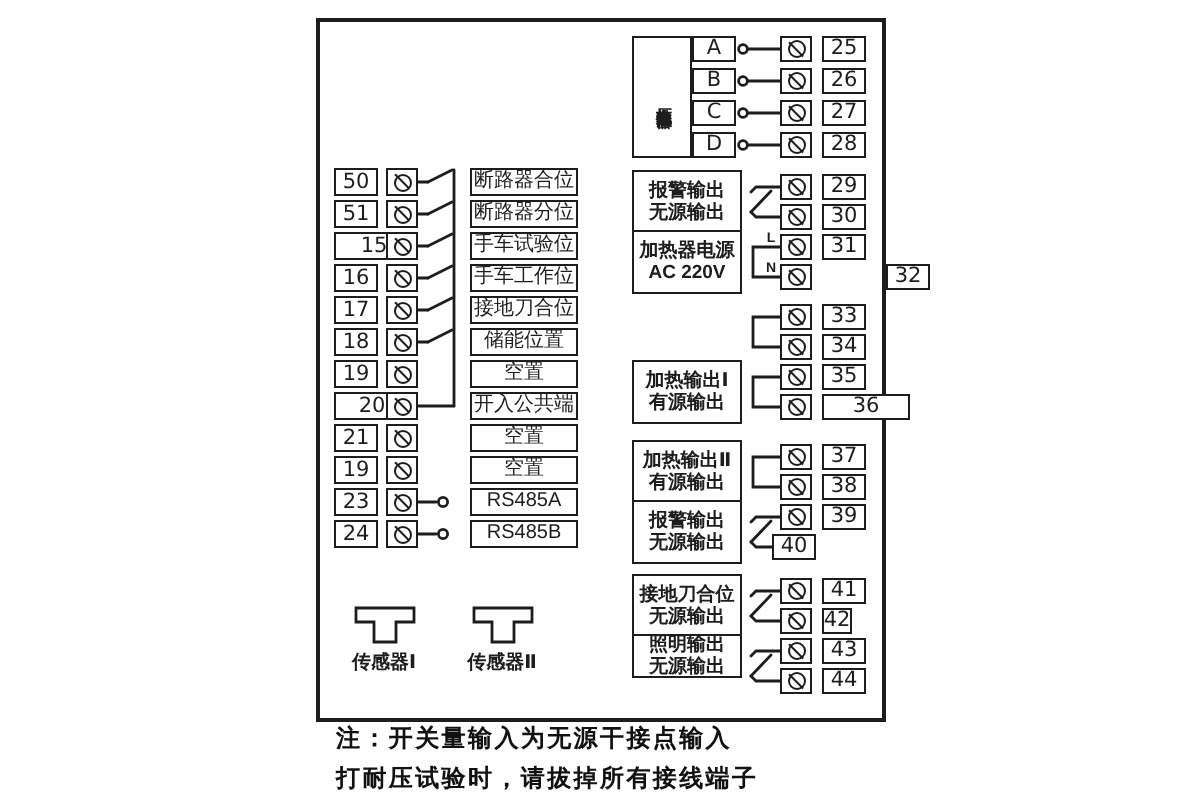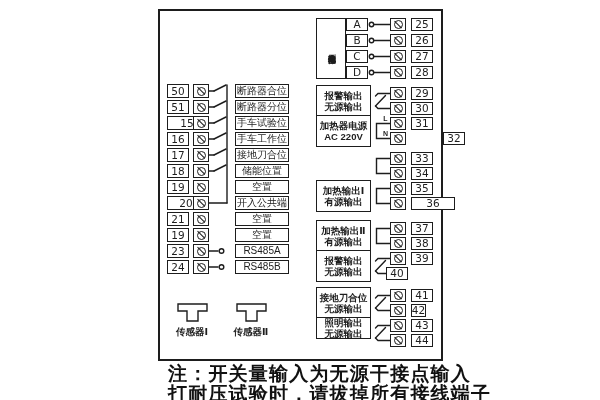--- a/index.html
+++ b/index.html
@@ -15,21 +15,21 @@
   .plabel{flex-direction:column;gap:2px;}
   .pline{font-size:9.5px;font-weight:600;white-space:nowrap;border:none;background:transparent;}
   .vtext{writing-mode:vertical-rl;text-orientation:upright;font-size:8px;font-weight:600;
          letter-spacing:0.5px;}
   .screw{width:9px;height:9px;border:1.3px solid #1d1d1d;border-radius:50%;
          position:relative;box-sizing:border-box;background:#fff;}
   .screw::after{content:"";position:absolute;left:-1.6px;top:2.6px;width:9.6px;height:1.3px;
          background:#1d1d1d;transform:rotate(45deg);}
   .slabel{position:absolute;font-size:9.5px;font-weight:600;text-align:center;
          white-space:nowrap;line-height:1;}
-  .note{position:absolute;font-size:19px;font-weight:600;letter-spacing:1.2px;color:#111;
+  .note{position:absolute;font-size:12px;font-weight:600;letter-spacing:1.2px;color:#111;
         white-space:nowrap;}
 </style>
 </head>
 <body>
 
 <div class="canvas" id="cv">
   <div class="outer"></div>
   <svg class="wires">
     <g id="wireg" stroke="#1d1d1d" stroke-width="1.4" fill="none" stroke-linecap="round">
         <path d="M209,91 h5"></path>

